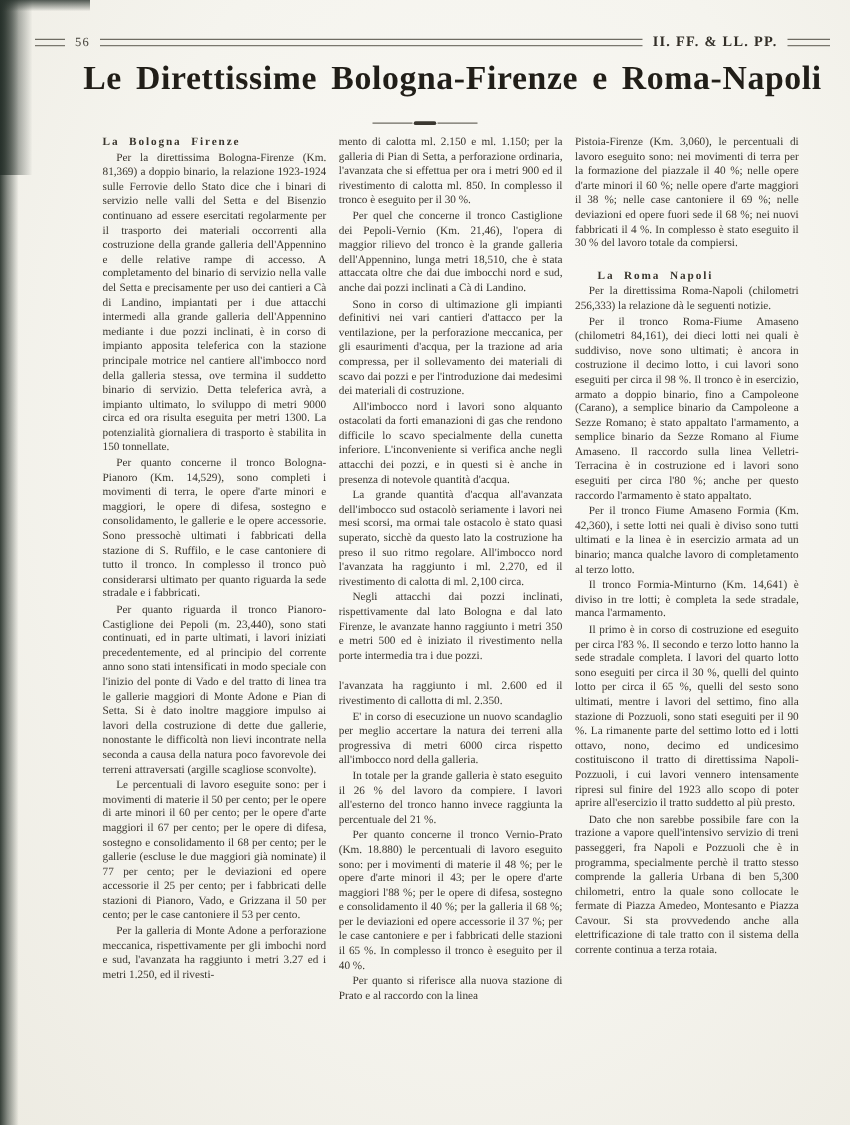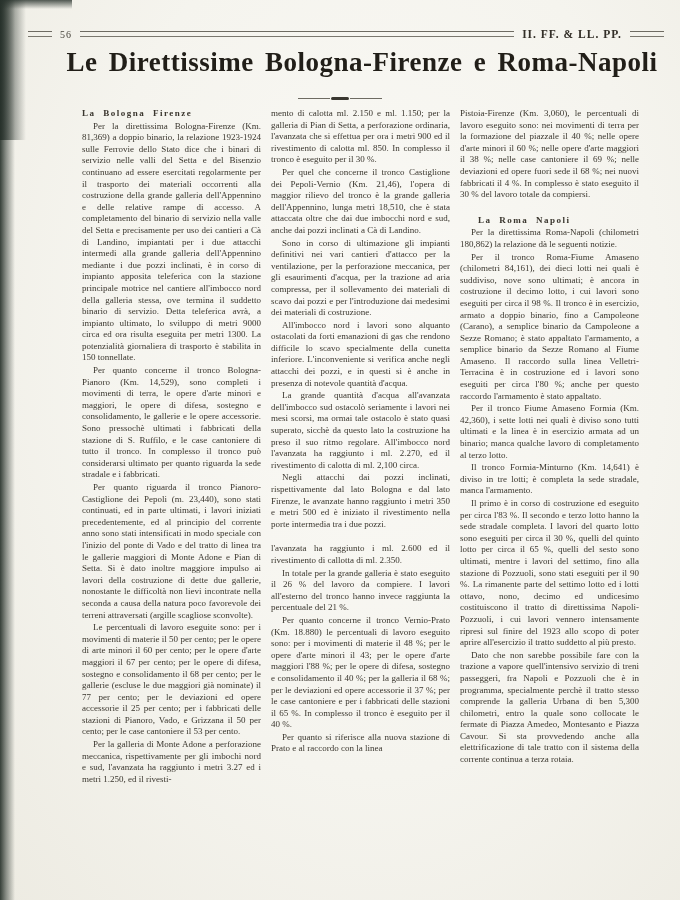--- a/index.html
+++ b/index.html
@@ -101,29 +101,30 @@
     </div>
 
     <div class="col">
       <p class="cont">mento di calotta ml. 2.150 e ml. 1.150; per la galleria di Pian di Setta, a perforazione ordinaria, l'avanzata che si effettua per ora i metri 900 ed il rivestimento di calotta ml. 850. In complesso il tronco è eseguito per il 30 %.</p>
       <p class="para">Per quel che concerne il tronco Castiglione dei Pepoli-Vernio (Km. 21,46), l'opera di maggior rilievo del tronco è la grande galleria dell'Appennino, lunga metri 18,510, che è stata attaccata oltre che dai due imbocchi nord e sud, anche dai pozzi inclinati a Cà di Landino.</p>
       <p class="para">Sono in corso di ultimazione gli impianti definitivi nei vari cantieri d'attacco per la ventilazione, per la perforazione meccanica, per gli esaurimenti d'acqua, per la trazione ad aria compressa, per il sollevamento dei materiali di scavo dai pozzi e per l'introduzione dai medesimi dei materiali di costruzione.</p>
       <p class="para">All'imbocco nord i lavori sono alquanto ostacolati da forti emanazioni di gas che rendono difficile lo scavo specialmente della cunetta inferiore. L'inconveniente si verifica anche negli attacchi dei pozzi, e in questi si è anche in presenza di notevole quantità d'acqua.</p>
       <p class="para">La grande quantità d'acqua all'avanzata dell'imbocco sud ostacolò seriamente i lavori nei mesi scorsi, ma ormai tale ostacolo è stato quasi superato, sicchè da questo lato la costruzione ha preso il suo ritmo regolare. All'imbocco nord l'avanzata ha raggiunto i ml. 2.270, ed il rivestimento di calotta di ml. 2,100 circa.</p>
       <p class="para">Negli attacchi dai pozzi inclinati, rispettivamente dal lato Bologna e dal lato Firenze, le avanzate hanno raggiunto i metri 350 e metri 500 ed è iniziato il rivestimento nella porte intermedia tra i due pozzi.</p>
       <p class="cont gap-top">l'avanzata ha raggiunto i ml. 2.600 ed il rivestimento di callotta di ml. 2.350.</p>
+      <p class="para">E' in corso di esecuzione un nuovo scandaglio per meglio accertare la natura dei terreni alla progressiva di metri 6000 circa rispetto all'imbocco nord della galleria.</p>
       <p class="para">In totale per la grande galleria è stato eseguito il 26 % del lavoro da compiere. I lavori all'esterno del tronco hanno invece raggiunta la percentuale del 21 %.</p>
       <p class="para">Per quanto concerne il tronco Vernio-Prato (Km. 18.880) le percentuali di lavoro eseguito sono: per i movimenti di materie il 48 %; per le opere d'arte minori il 43; per le opere d'arte maggiori l'88 %; per le opere di difesa, sostegno e consolidamento il 40 %; per la galleria il 68 %; per le deviazioni ed opere accessorie il 37 %; per le case cantoniere e per i fabbricati delle stazioni il 65 %. In complesso il tronco è eseguito per il 40 %.</p>
       <p class="para">Per quanto si riferisce alla nuova stazione di Prato e al raccordo con la linea</p>
     </div>
 
     <div class="col">
       <p class="cont">Pistoia-Firenze (Km. 3,060), le percentuali di lavoro eseguito sono: nei movimenti di terra per la formazione del piazzale il 40 %; nelle opere d'arte minori il 60 %; nelle opere d'arte maggiori il 38 %; nelle case cantoniere il 69 %; nelle deviazioni ed opere fuori sede il 68 %; nei nuovi fabbricati il 4 %. In complesso è stato eseguito il 30 % del lavoro totale da compiersi.</p>
       <p class="col-heading roma">La Roma Napoli</p>
-      <p class="para">Per la direttissima Roma-Napoli (chilometri 180,862) la relazione dà le seguenti notizie.</p>
+      <p class="para">Per la direttissima Roma-Napoli (chilometri 256,333) la relazione dà le seguenti notizie.</p>
       <p class="para">Per il tronco Roma-Fiume Amaseno (chilometri 84,161), dei dieci lotti nei quali è suddiviso, nove sono ultimati; è ancora in costruzione il decimo lotto, i cui lavori sono eseguiti per circa il 98 %. Il tronco è in esercizio, armato a doppio binario, fino a Campoleone (Carano), a semplice binario da Campoleone a Sezze Romano; è stato appaltato l'armamento, a semplice binario da Sezze Romano al Fiume Amaseno. Il raccordo sulla linea Velletri-Terracina è in costruzione ed i lavori sono eseguiti per circa l'80 %; anche per questo raccordo l'armamento è stato appaltato.</p>
       <p class="para">Per il tronco Fiume Amaseno Formia (Km. 42,360), i sette lotti nei quali è diviso sono tutti ultimati e la linea è in esercizio armata ad un binario; manca qualche lavoro di completamento al terzo lotto.</p>
       <p class="para">Il tronco Formia-Minturno (Km. 14,641) è diviso in tre lotti; è completa la sede stradale, manca l'armamento.</p>
       <p class="para">Il primo è in corso di costruzione ed eseguito per circa l'83 %. Il secondo e terzo lotto hanno la sede stradale completa. I lavori del quarto lotto sono eseguiti per circa il 30 %, quelli del quinto lotto per circa il 65 %, quelli del sesto sono ultimati, mentre i lavori del settimo, fino alla stazione di Pozzuoli, sono stati eseguiti per il 90 %. La rimanente parte del settimo lotto ed i lotti ottavo, nono, decimo ed undicesimo costituiscono il tratto di direttissima Napoli-Pozzuoli, i cui lavori vennero intensamente ripresi sul finire del 1923 allo scopo di poter aprire all'esercizio il tratto suddetto al più presto.</p>
       <p class="para">Dato che non sarebbe possibile fare con la trazione a vapore quell'intensivo servizio di treni passeggeri, fra Napoli e Pozzuoli che è in programma, specialmente perchè il tratto stesso comprende la galleria Urbana di ben 5,300 chilometri, entro la quale sono collocate le fermate di Piazza Amedeo, Montesanto e Piazza Cavour. Si sta provvedendo anche alla elettrificazione di tale tratto con il sistema della corrente continua a terza rotaia.</p>
     </div>
 
   </div>
 </div>
 

